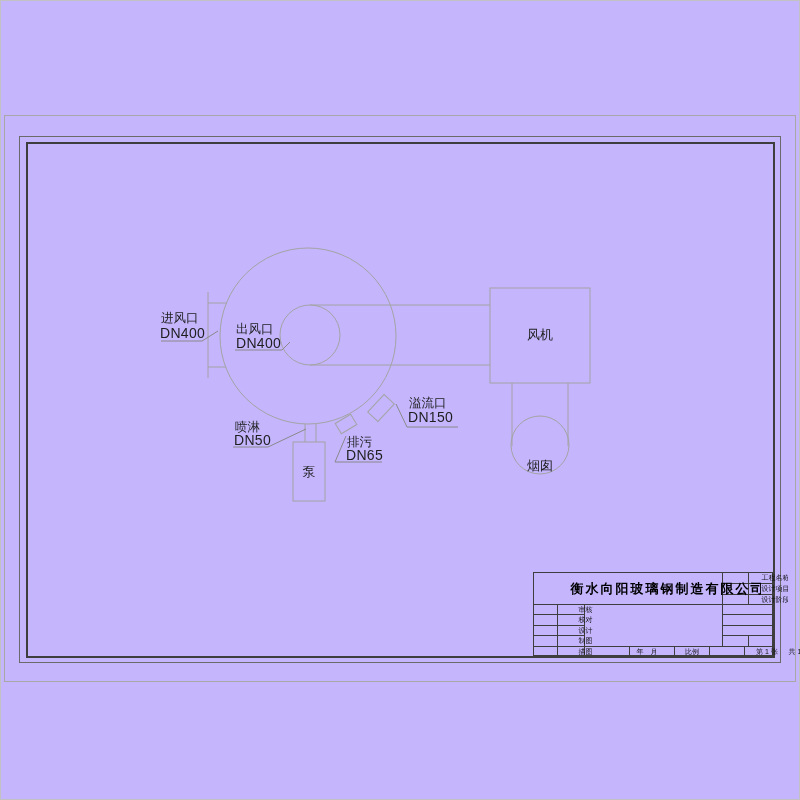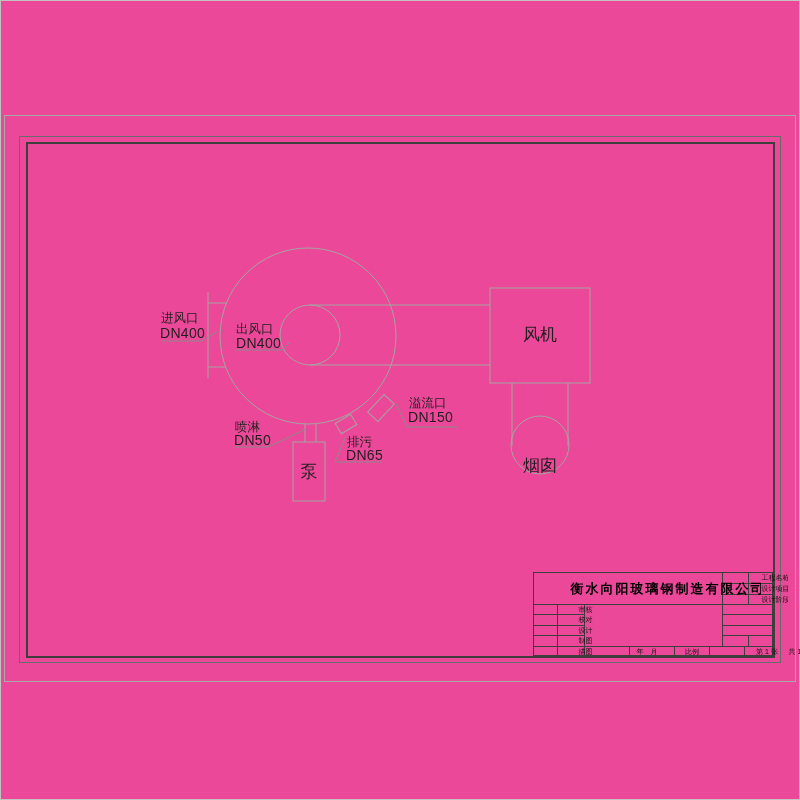--- a/index.html
+++ b/index.html
@@ -1,26 +1,26 @@
 <!DOCTYPE html>
 <html><head>
 <meta charset="utf-8">
 <style>
   html,body{margin:0;padding:0;background:#ffffff;}
-  .stage{position:relative;width:800px;height:800px;background:#ec4899;overflow:hidden;
+  .stage{position:relative;width:800px;height:800px;background:#c4b5fd;overflow:hidden;
          font-family:"Liberation Sans",sans-serif;}
   .image-border{position:absolute;left:0;top:0;width:798px;height:798px;border:1px solid #c2c2c2;}
   .paper{position:absolute;left:4px;top:115px;width:790px;height:565px;border:1px solid #a8a8a8;}
   .outer-frame{position:absolute;left:19px;top:136px;width:760px;height:525px;border:1px solid #6a6a6a;}
   .inner-frame{position:absolute;left:26px;top:142px;width:745px;height:512px;border:2px solid #3e3e3e;}
   svg.diagram{position:absolute;left:0;top:0;}
 
   .dlabel{position:absolute;color:#1f1f1f;font-size:12.5px;line-height:13px;white-space:nowrap;}
   .dsize{position:absolute;color:#1f1f1f;font-size:14px;line-height:12px;letter-spacing:.3px;white-space:nowrap;}
-  .clabel{position:absolute;color:#1f1f1f;font-size:17px;line-height:13px;text-align:center;white-space:nowrap;}
+  .clabel{position:absolute;color:#1f1f1f;font-size:13px;line-height:13px;text-align:center;white-space:nowrap;}
 
   .tb{position:absolute;left:533px;top:572px;width:240px;height:84px;border:1px solid #3e3e3e;box-sizing:border-box;}
   .tb .hl,.tb .vl{position:absolute;background:#3e3e3e;}
   .tb .hl{height:1px;}
   .tb .vl{width:1px;}
   .tb .cell{position:absolute;display:flex;align-items:center;justify-content:center;
             color:#111;white-space:nowrap;overflow:hidden;padding-left:40px;}
   .tb .small{font-size:7px;line-height:8px;}
   .tb .company{font-size:13px;font-weight:bold;letter-spacing:2px;color:#000;}
   .tb .dtitle{font-size:12px;font-weight:bold;letter-spacing:3px;color:#000;}

